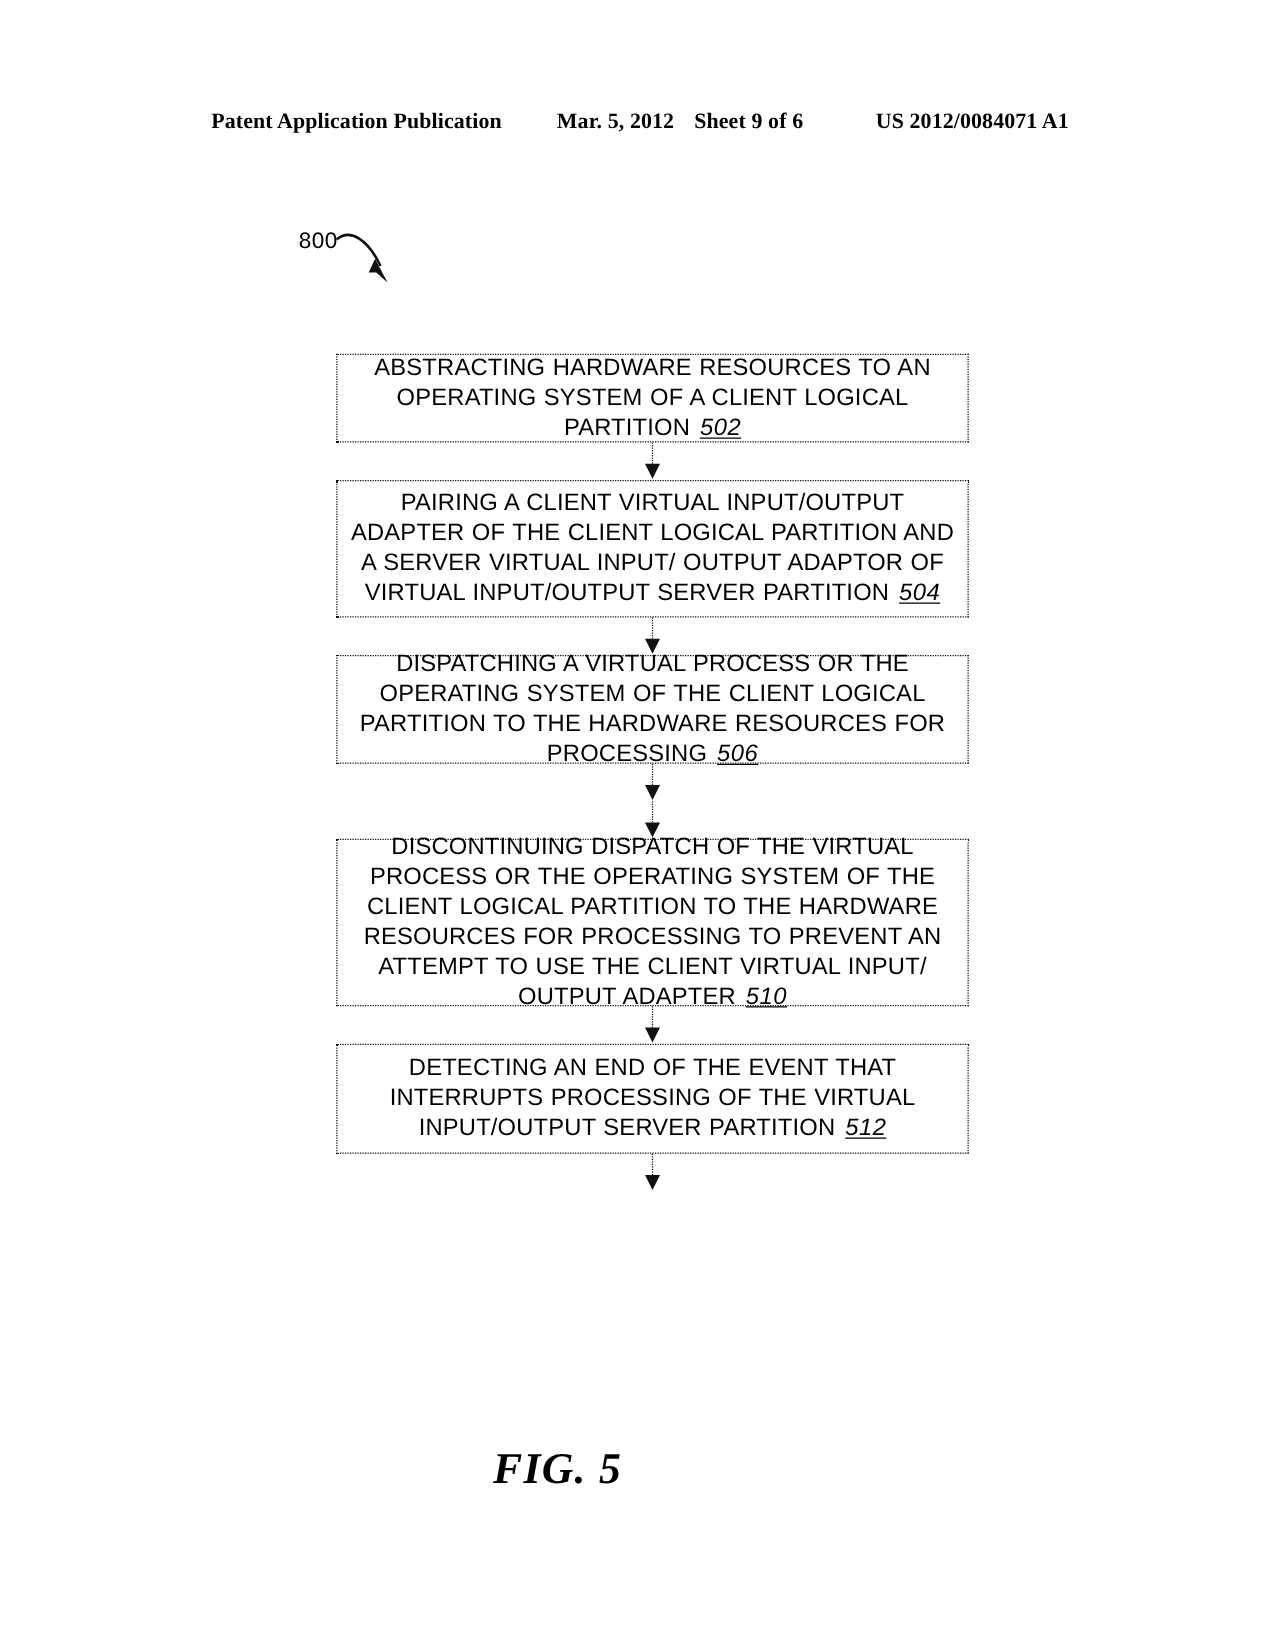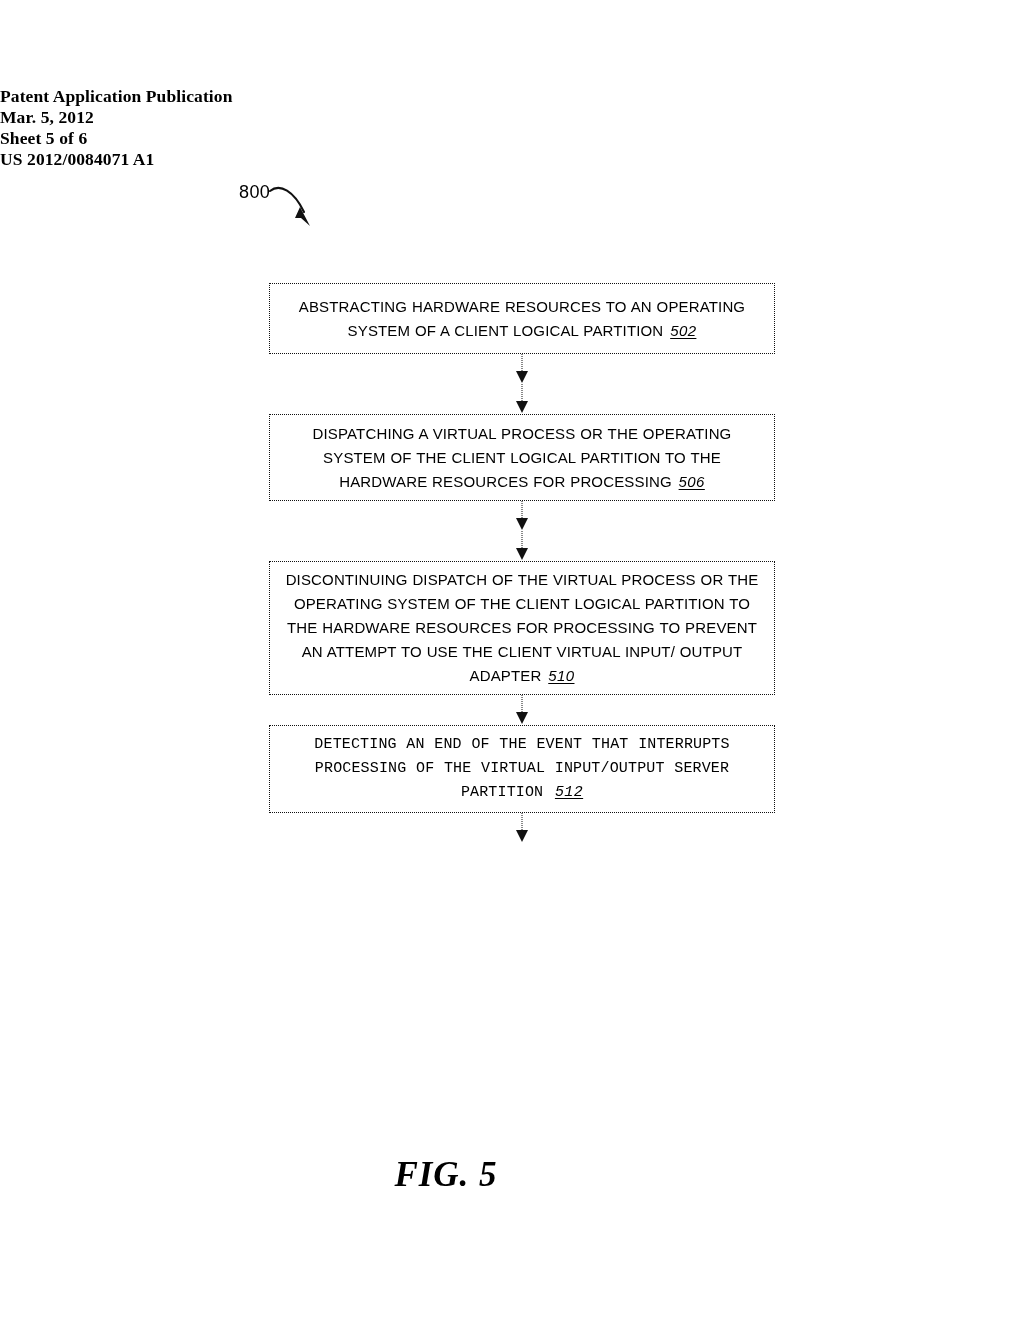--- a/index.html
+++ b/index.html
@@ -23,21 +23,20 @@
     left: 0;
     width: 1024px;
     display: flex;
     justify-content: center;
     align-items: baseline;
     font-family: "Liberation Serif", serif;
     font-weight: bold;
     font-size: 17.5px;
     letter-spacing: 0.1px;
     white-space: nowrap;
-    flex-direction: column;
   }
   .patent-header .hdr-pub        { margin-right: 44px; }
   .patent-header .hdr-date       { margin-right: 16px; }
   .patent-header .hdr-sheet      { margin-right: 58px; }
   .patent-header .hdr-patnum     { }
 
   
   .fig-ref-label {
     position: absolute;
     left: 239px;
@@ -65,21 +64,21 @@
     box-sizing: border-box;
     border: 1.4px dotted #111111;
     background: #ffffff;
     text-align: center;
     display: flex;
     align-items: center;
     justify-content: center;
     padding: 6px 10px;
   }
   .flow-step-text {
-    font-size: 15px;
+    font-size: 19px;
     line-height: 24px;
     letter-spacing: 0.15px;
     word-spacing: 0.5px;
   }
   .ref-num {
     font-style: italic;
     text-decoration: underline;
     text-underline-offset: 2px;
     letter-spacing: 0.4px;
     margin-left: 2px;
@@ -110,21 +109,21 @@
     border-right: 6.5px solid transparent;
     border-top: 12px solid #111111;
   }
 
   
   .h-502 { height: 71px; }
   .h-504 { height: 110px; }
   .h-506 { height: 87px; }
   .h-508 { height: 62px; }
   .h-510 { height: 134px; }
-  .h-512 { height: 88px; font-family: Liberation Mono, monospace; }
+  .h-512 { height: 88px; }
   .h-514 { height: 86px; }
 
   
   .fig-caption {
     position: absolute;
     left: 0;
     top: 1155px;
     width: 892px;
     text-align: center;
     font-family: "Liberation Serif", serif;
@@ -133,40 +132,43 @@
     font-size: 35px;
     letter-spacing: 1px;
   }
 </style>
 </head>
 <body>
 
 <div class="patent-header">
   <span class="hdr-pub">Patent Application Publication</span>
   <span class="hdr-date">Mar. 5, 2012</span>
-  <span class="hdr-sheet">Sheet 5 of 6</span>
+  <span class="hdr-sheet">Sheet 9 of 6</span>
   <span class="hdr-patnum">US 2012/0084071 A1</span>
 </div>
 
 <div class="fig-ref-label">800</div>
 <svg class="fig-ref-arrow" viewBox="0 0 60 50">
   <path d="M 2 9 C 12 1, 26 9, 36 30" stroke="#111111" stroke-width="2.1" fill="none" stroke-linecap="round"></path>
   <polygon points="32,25 42,44 33,36 27,36" fill="#111111"></polygon>
 </svg>
 
 <div class="flow">
 
   <div class="flow-step h-502">
     <div class="flow-step-text"><span>ABSTRACTING HARDWARE RESOURCES TO AN OPERATING SYSTEM OF A CLIENT LOGICAL PARTITION</span>&nbsp;<span class="ref-num">502</span></div>
   </div>
   <div class="flow-connector">
     <div class="line"></div>
     <div class="head"></div>
   </div>
 
+  <div class="flow-step h-504">
+    <div class="flow-step-text"><span>PAIRING A CLIENT VIRTUAL INPUT/OUTPUT ADAPTER OF THE CLIENT LOGICAL PARTITION AND A SERVER VIRTUAL INPUT/ OUTPUT ADAPTOR OF VIRTUAL INPUT/OUTPUT SERVER PARTITION</span>&nbsp;<span class="ref-num">504</span></div>
+  </div>
   <div class="flow-connector">
     <div class="line"></div>
     <div class="head"></div>
   </div>
 
   <div class="flow-step h-506">
     <div class="flow-step-text"><span>DISPATCHING A VIRTUAL PROCESS OR THE OPERATING SYSTEM OF THE CLIENT LOGICAL PARTITION TO THE HARDWARE RESOURCES FOR PROCESSING</span>&nbsp;<span class="ref-num">506</span></div>
   </div>
   <div class="flow-connector">
     <div class="line"></div>

